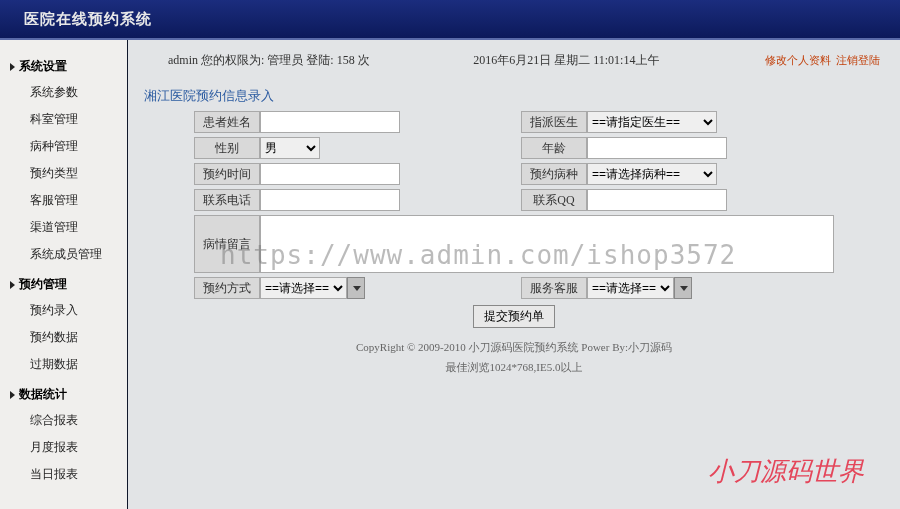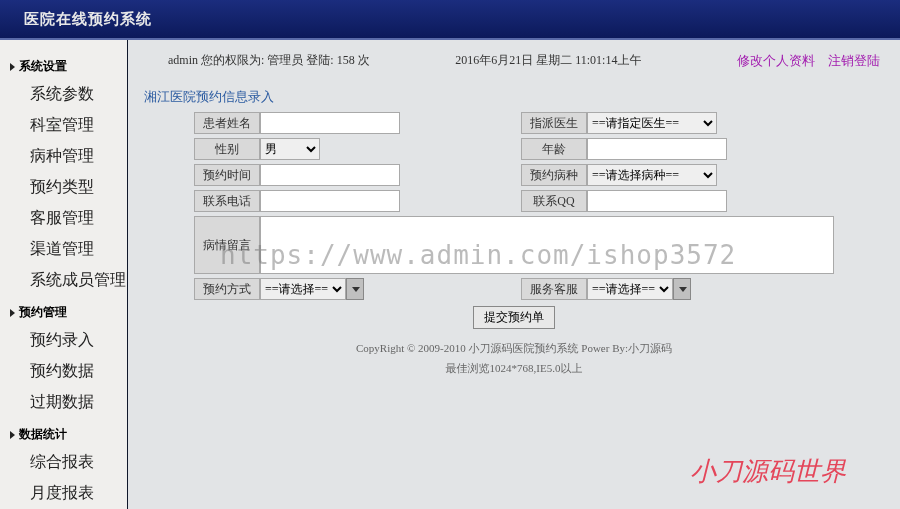--- a/index.html
+++ b/index.html
@@ -4,46 +4,46 @@
 <style>
 * { box-sizing: border-box; margin: 0; padding: 0; }
 body { font-family: "SimSun", "宋体", serif; font-size: 12px; background: #e2e4e6; width: 900px; height: 509px; overflow: hidden; position: relative; }
 .header { height: 40px; background: linear-gradient(#1b2d7e, #0c195a); border-bottom: 2px solid #5a6aa8; display: flex; align-items: center; padding-left: 24px; }
 .header-title { color: #e8e8e8; font-size: 15px; font-weight: bold; letter-spacing: 1px; }
 .layout { display: flex; height: calc(100% - 40px); }
 .sidebar { width: 128px; background: #f0efed; border-right: 1px solid #0f172a; padding: 14px 0 0 0; }
 .side-group { margin-bottom: 4px; }
 .side-head { font-weight: bold; font-size: 12px; padding: 4px 0 4px 10px; display: flex; align-items: center; gap: 4px; }
 .side-head .arrow { width: 0; height: 0; border-top: 4px solid transparent; border-bottom: 4px solid transparent; border-left: 5px solid #222; }
-.side-item { padding: 5px 0 5px 30px; font-size: 16px; cursor: pointer; color: #222; }
+.side-item { padding: 5px 0 5px 30px; font-size: 12px; cursor: pointer; color: #222; }
 .side-item .sep { color: #888; margin: 0 2px; }
 .main { flex: 1; padding: 12px 16px 0 16px; position: relative; }
-.topbar { display: flex; justify-content: space-between; font-size: 12px; padding: 0 4px 10px 24px; }
+.topbar { display: flex; justify-content: space-between; align-items: center; font-size: 12px; padding: 0 4px 10px 24px; }
 .topbar .left { color: #333; }
 .topbar .center { color: #333; }
-.topbar .right a { color: #a21caf; text-decoration: none; margin-left: 10px; cursor: pointer; font-size: 13px; }
+.topbar .right a { color: #c2410c; text-decoration: none; margin-left: 2px; cursor: pointer; font-size: 11px; }
 .form-title { color: #2a5aa0; font-size: 13px; margin: 8px 0 6px; }
 .form-wrap { width: 640px; margin: 0 auto; }
 .row { display: flex; gap: 14px; margin-bottom: 4px; }
 .cell { width: 50%; display: flex; }
 .lbl { width: 66px; height: 22px; background: #d9d9d9; border: 1px solid #a9a9a9; display: flex; align-items: center; justify-content: center; font-size: 12px; color: #333; }
 .fld { flex: 1; }
 .fld input[type=text] { width: 140px; height: 22px; border: 1px solid #a9a9a9; padding: 0 4px; font-size: 12px; }
-.fld select { height: 22px; border: 1px solid #a9a9a9; font-size: 12px; min-width: 60px; font-family: Liberation Serif, serif; }
+.fld select { height: 22px; border: 1px solid #a9a9a9; font-size: 12px; min-width: 60px; }
 .fld .sel-wide { min-width: 130px; }
 .fld .btn-arrow { width: 18px; height: 22px; background: #c0c0c0; border: 1px solid #888; cursor: pointer; vertical-align: top; padding: 0; position: relative; }
 .fld .btn-arrow::after { content: ""; position: absolute; top: 8px; left: 5px; width: 0; height: 0; border-left: 4px solid transparent; border-right: 4px solid transparent; border-top: 5px solid #333; }
 .row-textarea { display: flex; margin-bottom: 4px; }
 .row-textarea .lbl { height: 58px; }
 .row-textarea textarea { flex: 1; height: 58px; border: 1px solid #a9a9a9; resize: none; font-size: 12px; padding: 2px; overflow-y: scroll; }
 .submit-row { text-align: center; margin: 6px 0 10px; }
 .submit-row button { padding: 2px 10px; font-size: 12px; border: 1px solid #888; background: #e8e8e8; cursor: pointer; }
 .footer { text-align: center; font-size: 11px; color: #666; line-height: 1.8; margin-top: 10px; }
 .watermark { position: absolute; top: 240px; left: 220px; font-size: 26px; color: rgba(120,120,120,0.5); font-family: monospace; pointer-events: none; letter-spacing: 1px; }
-.watermark2 { position: absolute; bottom: 20px; right: 54px; font-size: 26px; color: #e4465a; font-style: italic; font-family: "KaiTi", "楷体", serif; pointer-events: none; }
+.watermark2 { position: absolute; bottom: 20px; right: 36px; font-size: 26px; color: #e4465a; font-style: italic; font-family: "KaiTi", "楷体", serif; pointer-events: none; }
 </style>
 </head>
 <body>
 
 <div class="header">
   <span class="header-title">医院在线预约系统</span>
 </div>
 
 <div class="layout">
   <div class="sidebar">

